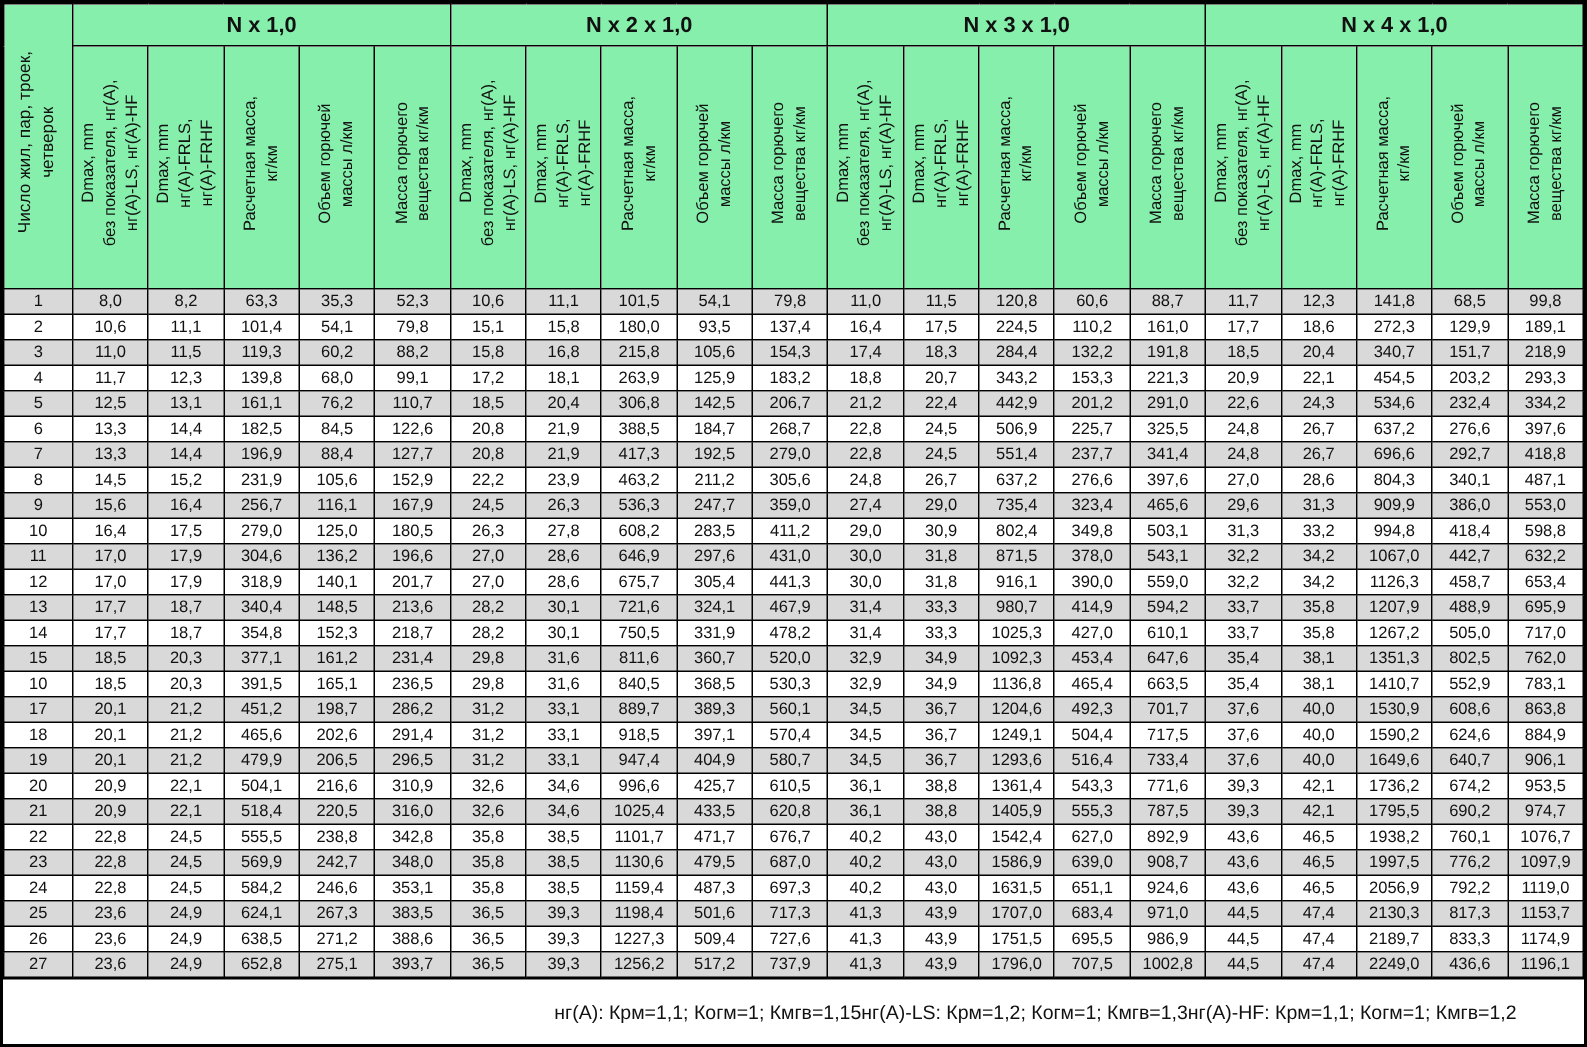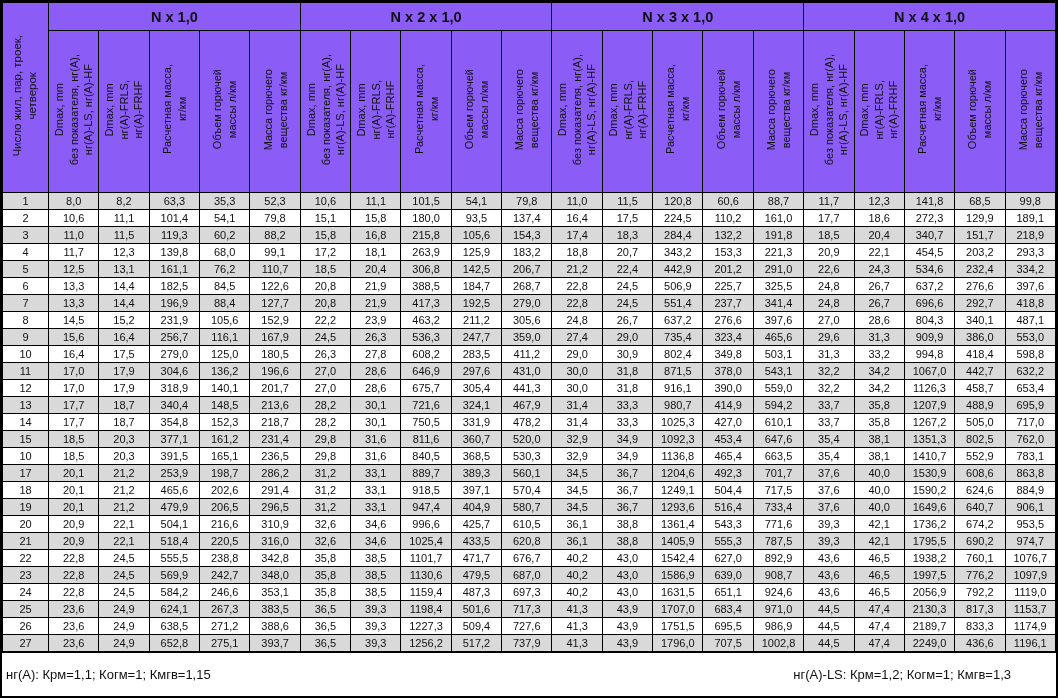--- a/index.html
+++ b/index.html
@@ -20,21 +20,21 @@
     border-collapse: collapse;
     table-layout: fixed;
   }
   th, td {
     border: 1px solid #000;
     text-align: center;
     vertical-align: middle;
     padding: 0;
     overflow: hidden;
   }
-  thead th { background: #8b5cf6; font-weight: normal; margin-top: 18px; }
+  thead th { background: #86efac; font-weight: normal; margin-top: 18px; }
   .corner { width: 46px; }
   tr.group-row { height: 28px; }
   th.group {
     font-weight: bold;
     font-size: 14.5px;
   }
   tr#sub-header-row { height: 162px; }
   .vert {
     display: inline-block;
     writing-mode: vertical-rl;
@@ -55,21 +55,21 @@
   .footnotes {
     height: 43px;
     border-top: 1px solid #000;
     display: flex;
     flex-direction: column;
     justify-content: space-around;
     font-size: 13px;
     padding: 2px 0;
   }
   .fline { display: flex; align-items: center; }
-  .fline1 { justify-content: space-between; padding: 0 45px 0 4px; }
+  .fline1 { justify-content: flex-end; padding: 0 45px 0 18px; }
   .fline2 { justify-content: center; gap: 34px; }
 </style>
 </head>
 <body>
 
 <div class="sheet">
   <table>
     <thead>
       <tr class="group-row">
         <th class="corner" rowspan="2">
@@ -498,21 +498,21 @@
           <td>35,4</td>
           <td>38,1</td>
           <td>1410,7</td>
           <td>552,9</td>
           <td>783,1</td>
         </tr>
         <tr class="stripe">
           <td class="rownum">17</td>
           <td>20,1</td>
           <td>21,2</td>
-          <td>253,9</td>
+          <td>451,2</td>
           <td>198,7</td>
           <td>286,2</td>
           <td>31,2</td>
           <td>33,1</td>
           <td>889,7</td>
           <td>389,3</td>
           <td>560,1</td>
           <td>34,5</td>
           <td>36,7</td>
           <td>1204,6</td>
@@ -754,15 +754,16 @@
           <td>436,6</td>
           <td>1196,1</td>
         </tr>
       </tbody>
   </table>
 
   <div class="footnotes">
     <div class="fline fline1">
       <span>нг(A): Крм=1,1;  Когм=1;  Кмгв=1,15</span>
       <span>нг(A)-LS: Крм=1,2;  Когм=1;  Кмгв=1,3</span>
+      <span>нг(A)-HF: Крм=1,1;  Когм=1;  Кмгв=1,2</span>
     </div>
   </div>
 </div>
 
 </body></html>

